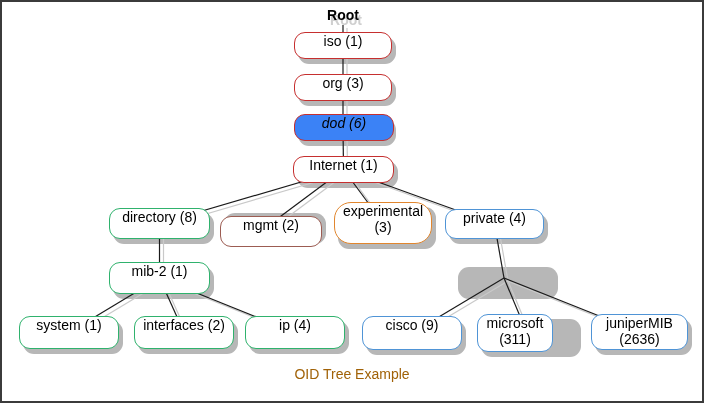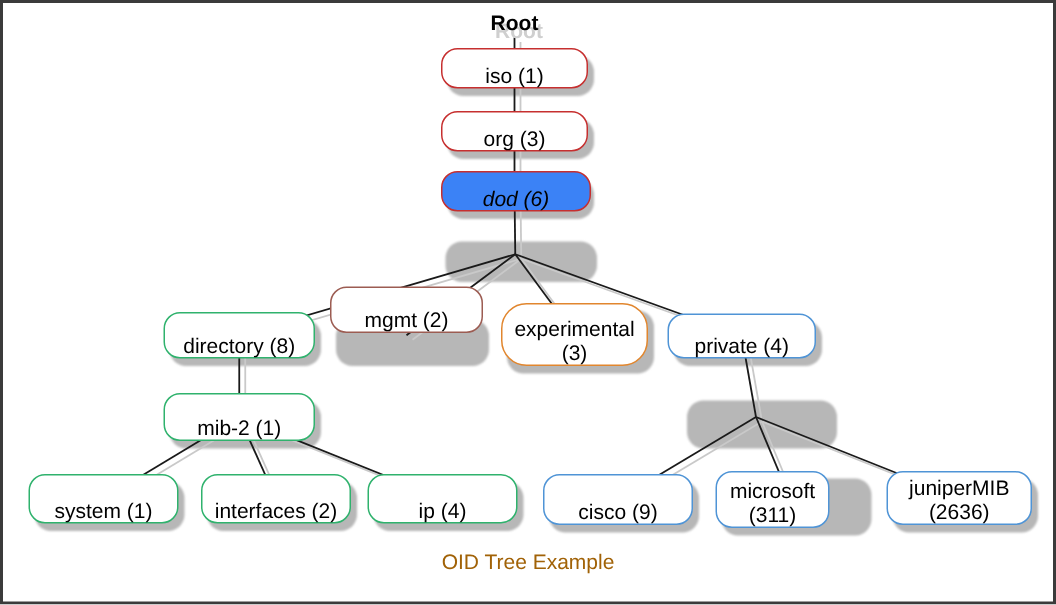--- a/index.html
+++ b/index.html
@@ -19,21 +19,21 @@
     border-radius:11px;
     background:#b7b7b7;
     filter:blur(0.7px);
   }
   .node{
     position:absolute;
     box-sizing:border-box;
     background:#ffffff;
     border:1.6px solid #888;
     border-radius:11px;
-    display:flex;align-items:flex-end;justify-content:center;
+    display:flex;align-items:flex-start;justify-content:center;
     text-align:center;
   }
   .node-label{
     font-size:14px;
     line-height:16px;
     color:#000000;
     white-space:pre-line;
   }
   .root-label{
     position:absolute;
@@ -109,24 +109,27 @@
   <div id="nodes-layer">
       <div class="node" style="left: 292px; top: 30px; width: 98px; height: 27px; border-color: rgb(198, 47, 47); background: rgb(255, 255, 255);">
         <span class="node-label">iso (1)</span>
       </div>
       <div class="node" style="left: 292px; top: 72px; width: 98px; height: 27px; border-color: rgb(198, 47, 47); background: rgb(255, 255, 255);">
         <span class="node-label">org (3)</span>
       </div>
       <div class="node" style="left: 292px; top: 112px; width: 100px; height: 27px; border-color: rgb(198, 47, 47); background: #3b82f6; font-style: italic;">
         <span class="node-label">dod (6)</span>
       </div>
+      <div class="node" style="left: 291px; top: 154px; width: 101px; height: 27px; border-color: rgb(198, 47, 47); background: rgb(255, 255, 255);">
+        <span class="node-label">Internet (1)</span>
+      </div>
       <div class="node" style="left: 107px; top: 206px; width: 101px; height: 31px; border-color: rgb(47, 178, 109); background: rgb(255, 255, 255);">
         <span class="node-label">directory (8)</span>
       </div>
-      <div class="node" style="left: 218px; top: 189px; width: 102px; height: 31px; border-color: rgb(156, 92, 82); background: rgb(255, 255, 255);">
+      <div class="node" style="left: 218px; top: 214px; width: 102px; height: 31px; border-color: rgb(156, 92, 82); background: rgb(255, 255, 255);">
         <span class="node-label">mgmt (2)</span>
       </div>
       <div class="node" style="left: 332px; top: 200px; width: 98px; height: 42px; border-color: rgb(225, 134, 46); background: rgb(255, 255, 255); border-radius: 17px;">
         <span class="node-label">experimental
 (3)</span>
       </div>
       <div class="node" style="left: 443px; top: 207px; width: 99px; height: 30px; border-color: rgb(79, 148, 214); background: rgb(255, 255, 255);">
         <span class="node-label">private (4)</span>
       </div>
       <div class="node" style="left: 107px; top: 260px; width: 101px; height: 32px; border-color: rgb(47, 178, 109); background: rgb(255, 255, 255);">

